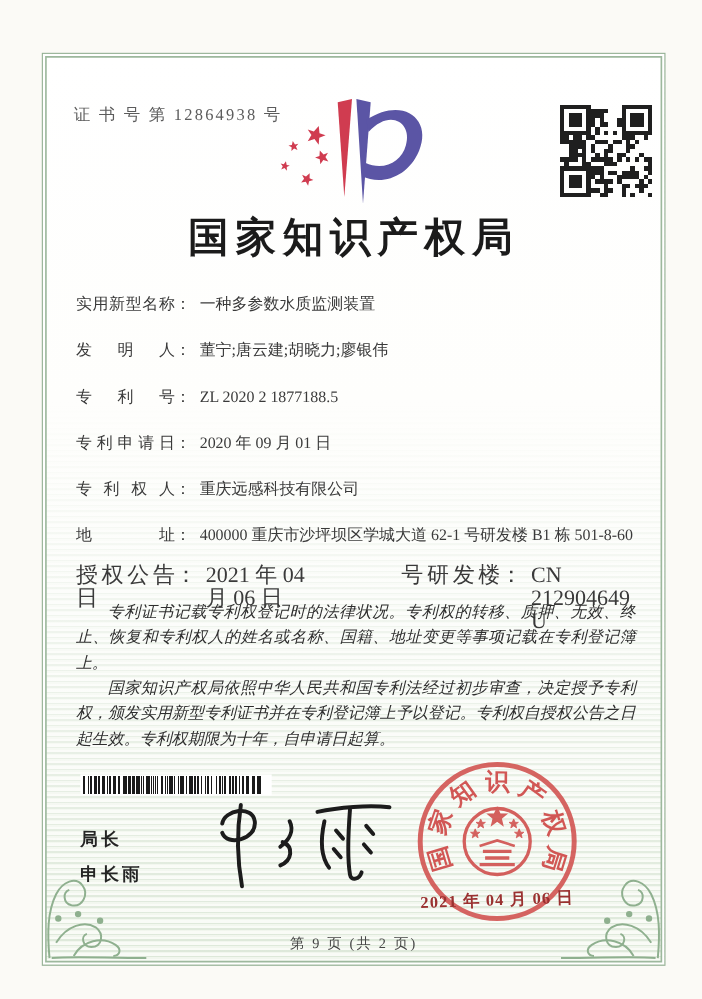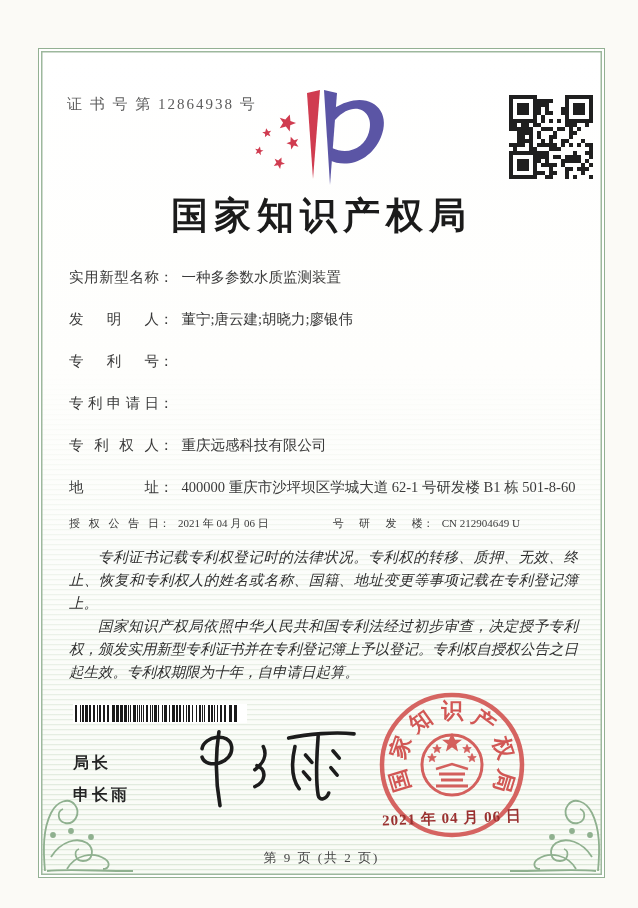--- a/index.html
+++ b/index.html
@@ -33,21 +33,21 @@
     letter-spacing:6px;color:#1b1b1b;
   }
   .fields{position:absolute;left:30px;top:218px;right:26px;font-size:14.5px;color:#3a3a3a;}
   .frow{display:flex;align-items:flex-start;line-height:21px;margin-bottom:21px;}
   .flabel{
     display:inline-block;width:90px;flex:0 0 90px;
     text-align:justify;text-align-last:justify;color:#3a3a3a;
   }
   .colon{flex:0 0 auto;margin-right:8px;}
   .fvalue{flex:1 1 auto;max-width:430px;}
-  .grant-row{position:absolute;left:30px;top:464px;right:26px;display:flex;font-size:11px;line-height:21px;color:#3a3a3a;}
+  .grant-row{position:absolute;left:30px;top:464px;right:26px;display:flex;font-size:20px;line-height:21px;color:#3a3a3a;}
   .grant-group{display:flex;align-items:flex-start;}
   .grant-group.second{margin-left:64px;}
   .legal{position:absolute;left:30px;right:26px;top:497px;
     font-size:14.5px;line-height:23px;font-style:italic;color:#2e2e2e;text-align:justify;}
   .legal p{margin:0;text-indent:2em;}
   .barcode{position:absolute;left:34px;top:655px;width:170px;height:17px;background:#fff;padding:1px 2px;}
   .barcode svg{width:166px;height:17px;fill:#1a1a1a;shape-rendering:crispEdges;}
   .signer-title{position:absolute;left:34px;top:704px;font-family:"Liberation Sans",sans-serif;
     font-size:16px;font-weight:bold;letter-spacing:3px;color:#252525;}
   .signer-name{position:absolute;left:34px;top:736px;font-family:"Liberation Sans",sans-serif;
@@ -339,24 +339,26 @@
         <span class="fvalue">一种多参数水质监测装置</span>
       </div>
       <div class="frow">
         <span class="flabel">发明人</span>
         <span class="colon">：</span>
         <span class="fvalue">董宁;唐云建;胡晓力;廖银伟</span>
       </div>
       <div class="frow">
         <span class="flabel">专利号</span>
         <span class="colon">：</span>
+        <span class="fvalue">ZL 2020 2 1877188.5</span>
       </div>
       <div class="frow">
         <span class="flabel">专利申请日</span>
         <span class="colon">：</span>
+        <span class="fvalue">2020 年 09 月 01 日</span>
       </div>
       <div class="frow">
         <span class="flabel">专利权人</span>
         <span class="colon">：</span>
         <span class="fvalue">重庆远感科技有限公司</span>
       </div>
       <div class="frow">
         <span class="flabel">地址</span>
         <span class="colon">：</span>
         <span class="fvalue">400000 重庆市沙坪坝区学城大道 62-1 号研发楼 B1 栋 501-8-60</span>

